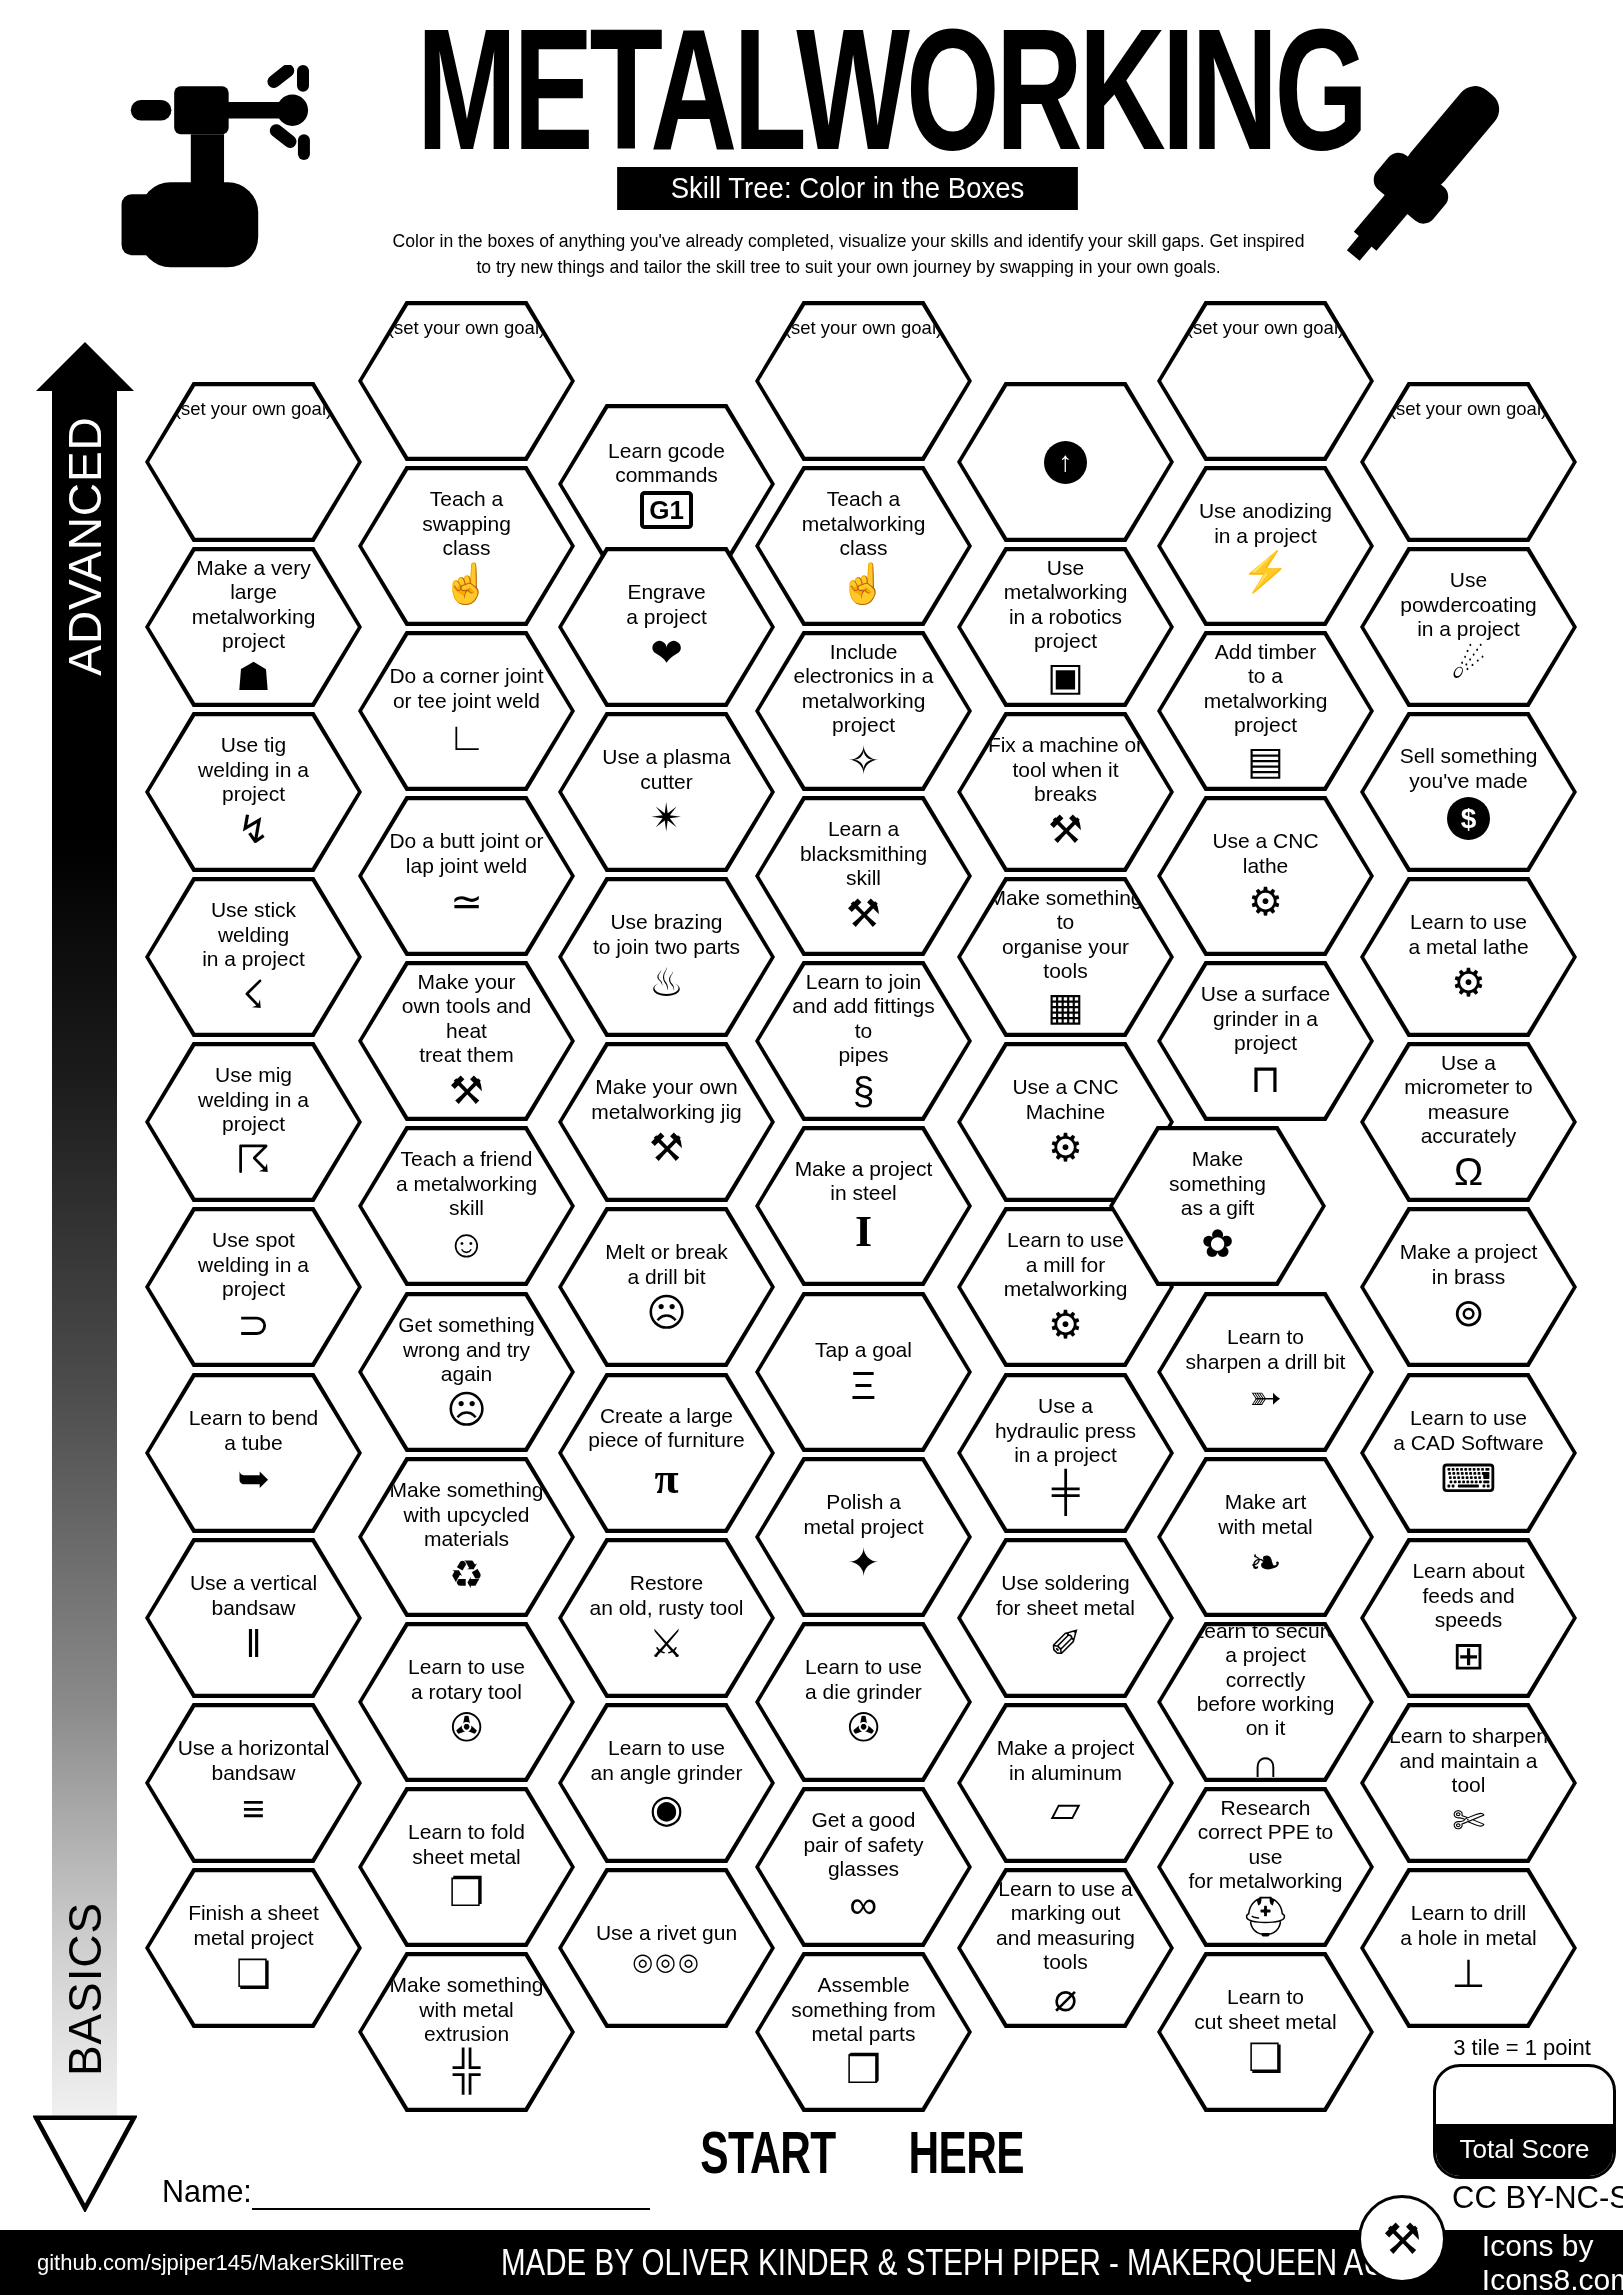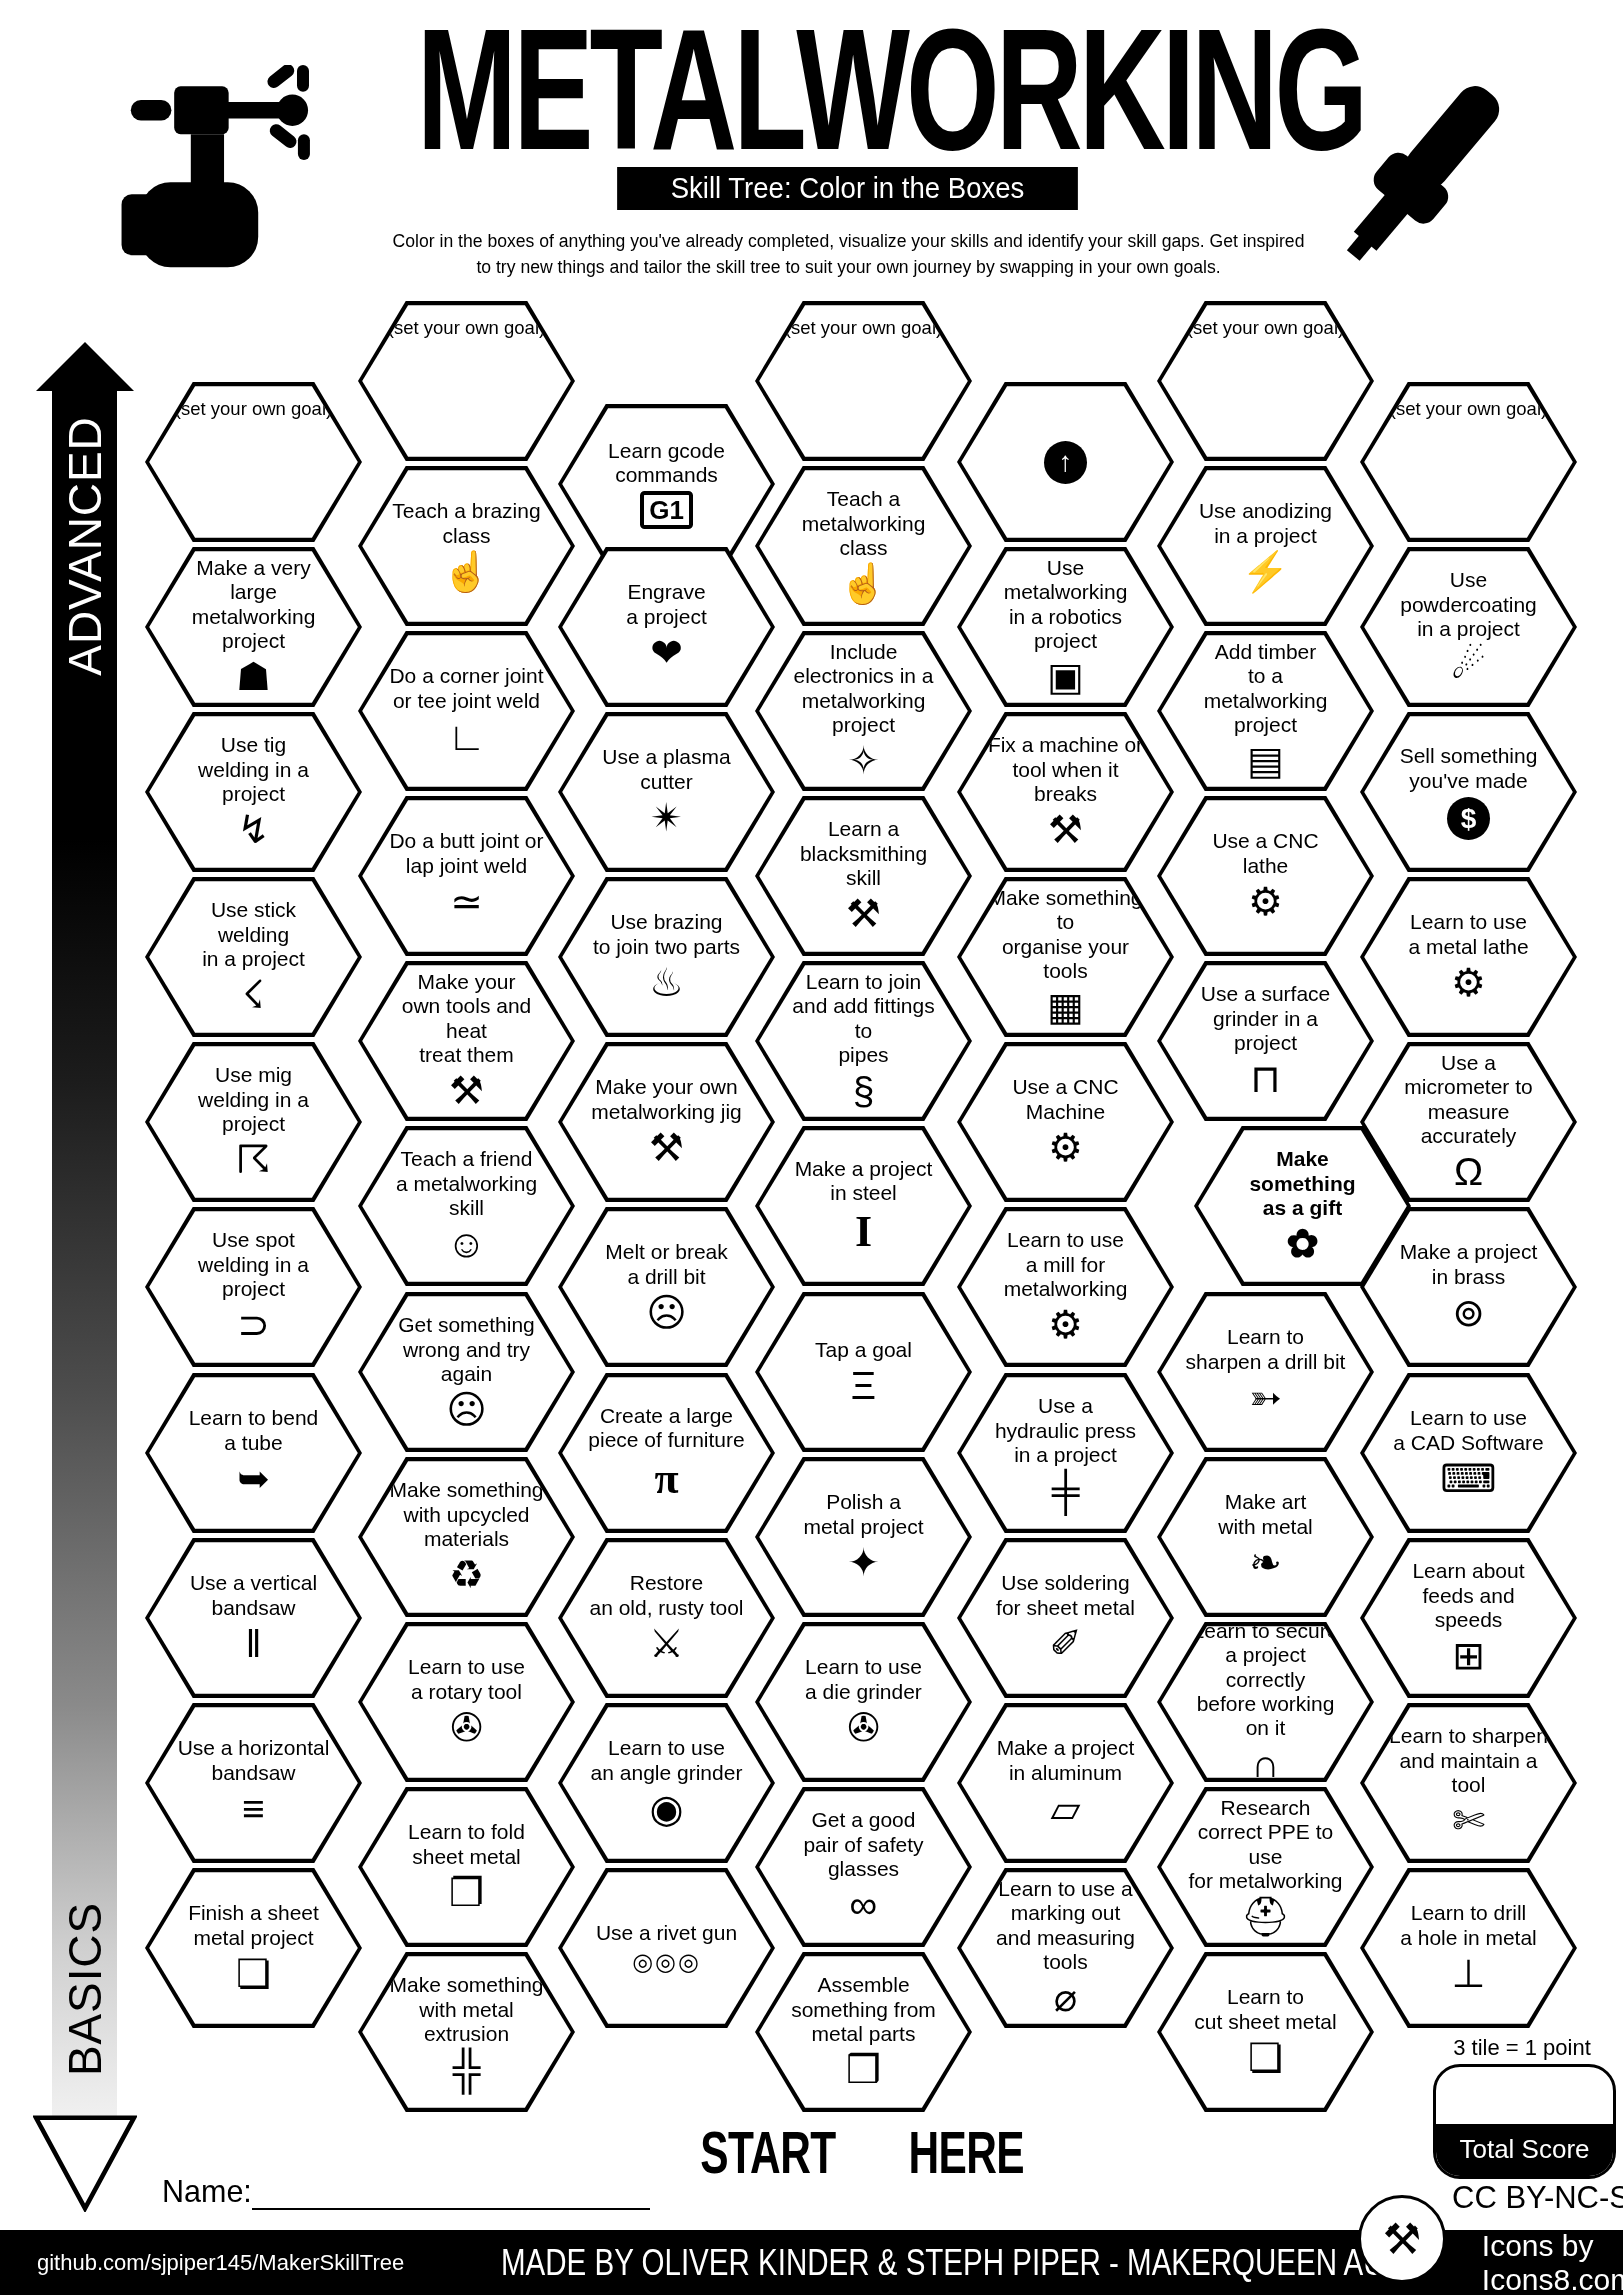--- a/index.html
+++ b/index.html
@@ -192,21 +192,21 @@
           <div class="hex-icon">❏</div>
         </div>
       </div>
       <div class="hex" style="left: 358px; top: 301px;">
         <div class="hex-in goal">
           <div class="hex-label">(set your own goal)</div>
         </div>
       </div>
       <div class="hex" style="left: 358px; top: 466px;">
         <div class="hex-in">
-          <div class="hex-label">Teach a brazing
+          <div class="hex-label">Teach a swapping
 class</div>
           <div class="hex-icon">☝</div>
         </div>
       </div>
       <div class="hex" style="left: 358px; top: 631px;">
         <div class="hex-in">
           <div class="hex-label">Do a corner joint
 or tee joint weld</div>
           <div class="hex-icon">∟</div>
         </div>
@@ -513,21 +513,21 @@
           <div class="hex-icon">⚙</div>
         </div>
       </div>
       <div class="hex" style="left: 1157px; top: 961px;">
         <div class="hex-in">
           <div class="hex-label">Use a surface
 grinder in a project</div>
           <div class="hex-icon">⊓</div>
         </div>
       </div>
-      <div class="hex" style="left: 1194px; top: 1126px; font-weight: bold;">
+      <div class="hex" style="left: 1109px; top: 1126px;">
         <div class="hex-in">
           <div class="hex-label">Make
 something
 as a gift</div>
           <div class="hex-icon">✿</div>
         </div>
       </div>
       <div class="hex" style="left: 1157px; top: 1292px;">
         <div class="hex-in">
           <div class="hex-label">Learn to

